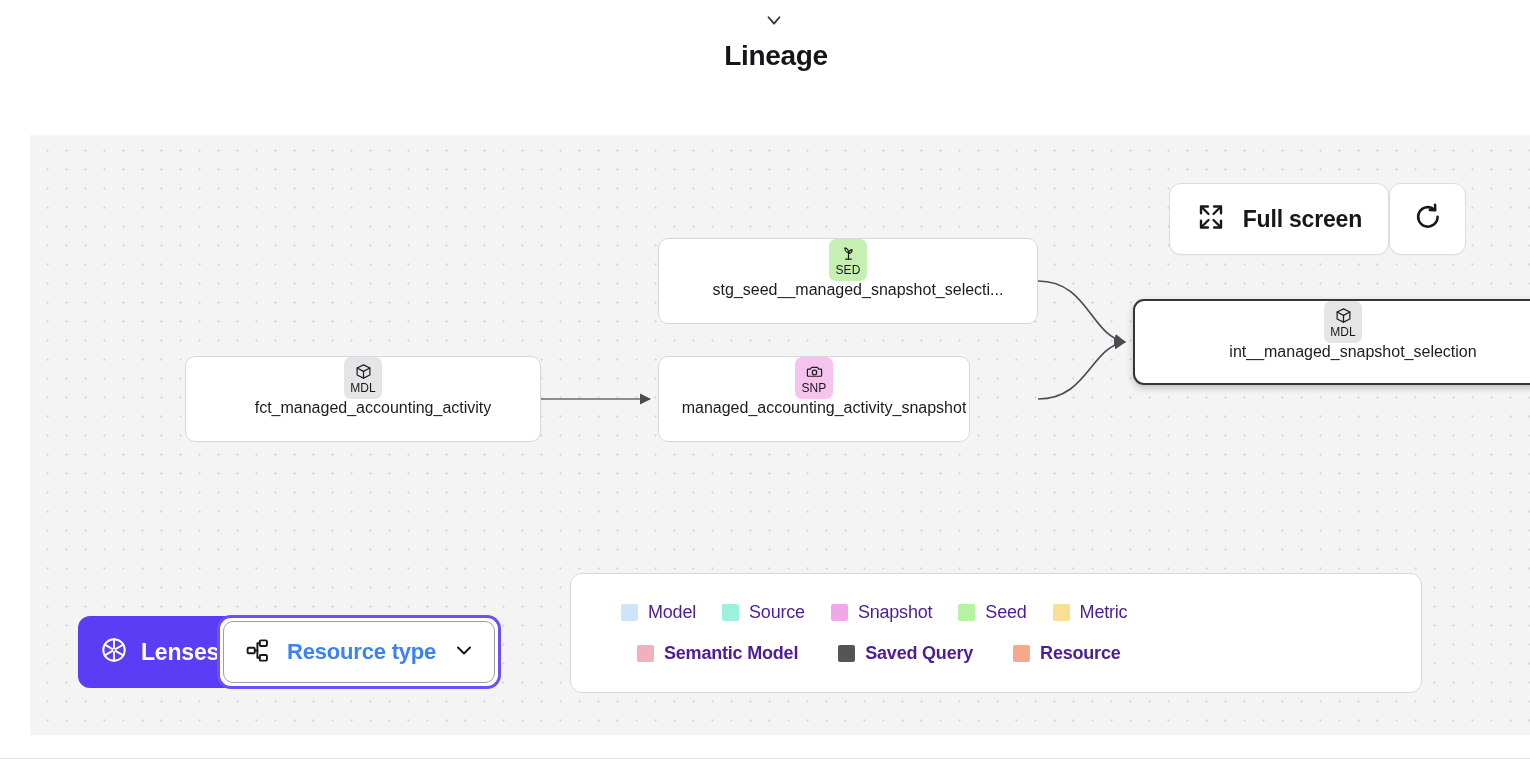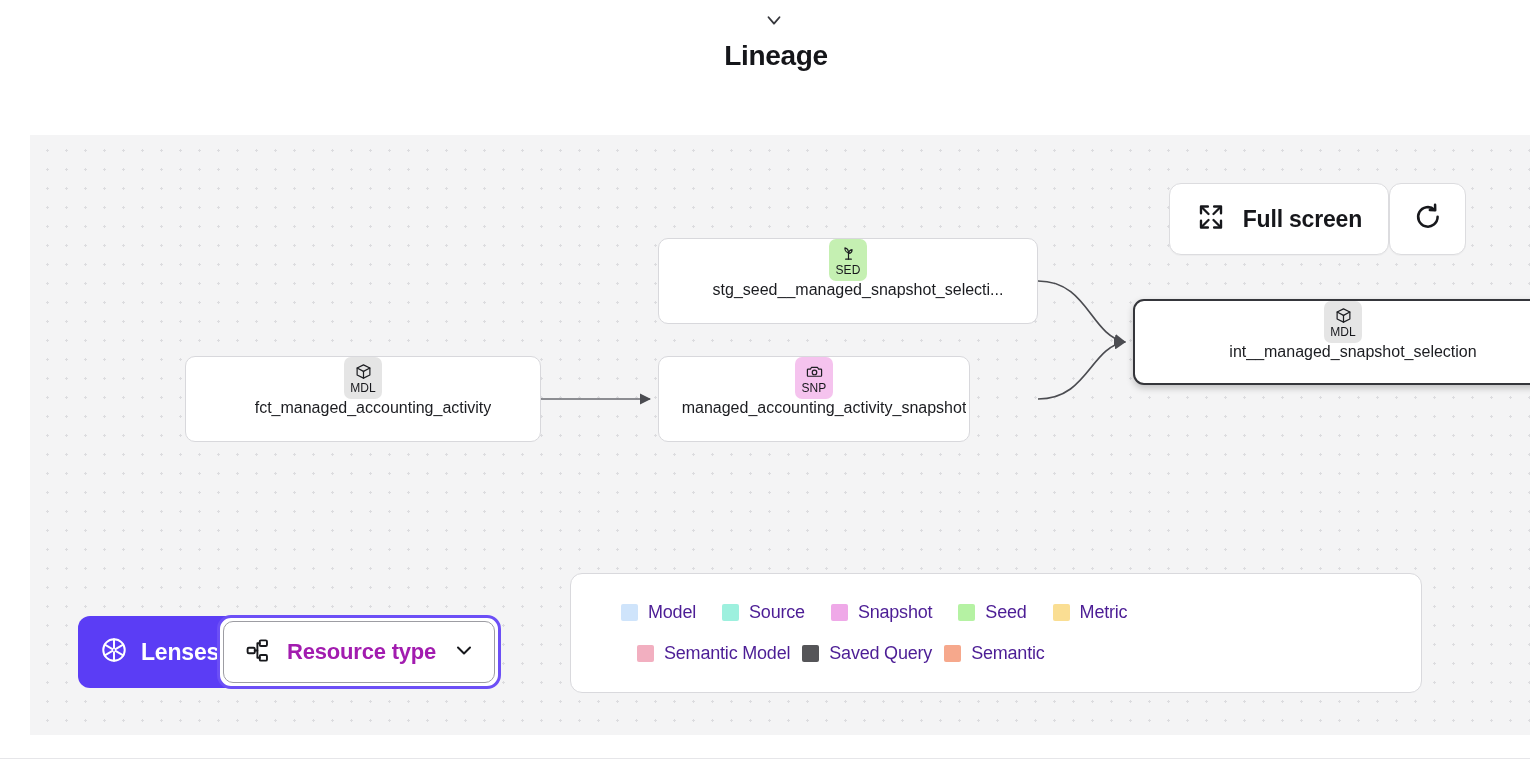--- a/index.html
+++ b/index.html
@@ -146,37 +146,37 @@
   .resource-select {
     height: 62px;
     background: #ffffff;
     border: 1px solid #9d9da3;
     border-radius: 10px;
     display: flex; align-items: center;
     padding: 0 18px 0 20px;
     gap: 16px;
     cursor: pointer;
   }
-  .resource-label { font-size: 22px; font-weight: 700; color: #a21caf; letter-spacing: -.2px; }
+  .resource-label { font-size: 22px; font-weight: 700; color: #3b82f6; letter-spacing: -.2px; }
 
   
   .legend {
     position: absolute;
     left: 540px; bottom: 42px;
     width: 852px; height: 120px;
     background: #ffffff;
     border: 1px solid #d9d9dd;
     border-radius: 12px;
     padding: 18px 26px;
     display: flex; flex-direction: column;
     justify-content: space-around;
   }
   .legend-row { display: flex; align-items: center; }
   .legend-row.row-1 { padding-left: 24px; gap: 26px; }
-  .legend-row.row-2 { padding-left: 40px; gap: 12px; }
+  .legend-row.row-2 { padding-left: 40px; gap: 40px; font-weight: bold; }
   .legend-item { display: flex; align-items: center; gap: 10px; }
   .legend-swatch { width: 17px; height: 17px; border-radius: 2px; flex: 0 0 auto; }
   .legend-text { font-size: 18px; color: #4c1d95; letter-spacing: -.2px; }
 
   
   .bottom-rule {
     position: absolute; left: 0; bottom: 9px;
     width: 1530px; height: 1px; background: #e6e6e9;
   }
 </style>
@@ -350,21 +350,21 @@
         <div class="legend-item">
           <span class="legend-swatch" style="background:#f2afc0"></span>
           <span class="legend-text">Semantic Model</span>
         </div>
         <div class="legend-item">
           <span class="legend-swatch" style="background:#555558"></span>
           <span class="legend-text">Saved Query</span>
         </div>
         <div class="legend-item">
           <span class="legend-swatch" style="background:#f6a88c"></span>
-          <span class="legend-text">Semantic</span>
+          <span class="legend-text">Resource</span>
         </div>
       </div>
     </div>
 
   </div>
 
   <div class="bottom-rule"></div>
 </div>
 
 </body></html>

